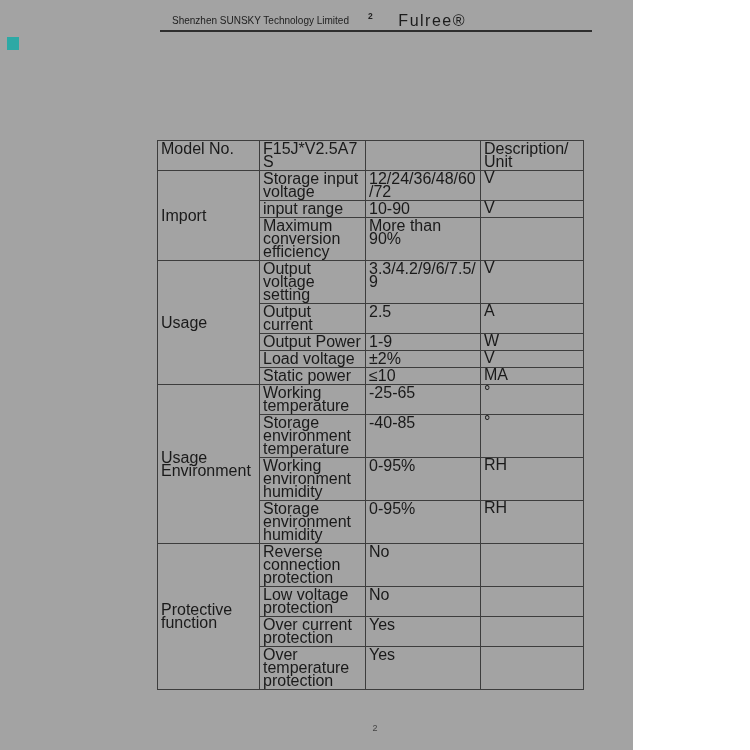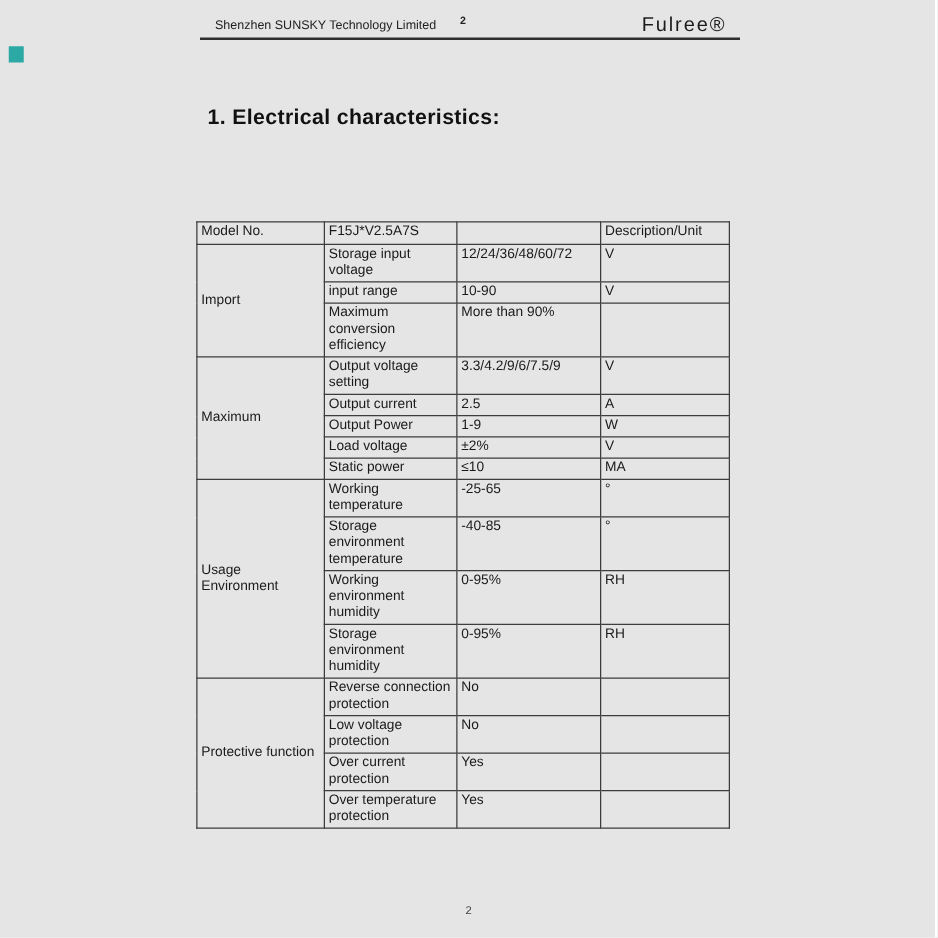--- a/index.html
+++ b/index.html
@@ -1,19 +1,19 @@
 <!DOCTYPE html>
 <html><head>
 <meta charset="utf-8">
 <style>
   html,body { margin:0; padding:0; }
   body { font-family: "Liberation Sans", "DejaVu Sans", sans-serif; }
   .page {
-    position:relative; width:748px; height:750px;
-    background:#e5e5e5; overflow:hidden; color:#1a1a1a;
+    position:relative; width:633px; height:750px;
+    background:#a3a3a3; overflow:hidden; color:#1a1a1a;
   }
   
   .hdr-company {
     position:absolute; left:172px; top:15px;
     font-size:10px; color:#222; white-space:nowrap;
   }
   .hdr-sup {
     position:absolute; left:368px; top:11px;
     font-size:8.5px; font-weight:bold; color:#222;
   }
@@ -31,21 +31,21 @@
   }
   
   .title {
     position:absolute; left:166px; top:84px;
     font-size:17px; font-weight:bold; color:#111; letter-spacing:0.3px;
   }
   
   table.spec {
     position:absolute; left:157px; top:140px; width:426px;
     border-collapse:collapse; table-layout:fixed;
-    font-size:11px; color:#1a1a1a;margin-top:37px;
+    font-size:16px; color:#1a1a1a;
   }
   .spec td, .spec th {
     border:1px solid #3d3d3d;
     padding:1px 3px 2px 3px;
     vertical-align:top; text-align:left;
     line-height:13px; font-weight:normal;
     overflow:hidden; word-wrap:break-word;
   }
   .spec tr.head th { height:14px; }
   .spec td.group {
@@ -63,21 +63,20 @@
 
 <div class="page">
 
   <div class="corner-mark"></div>
 
   <div class="hdr-company">Shenzhen SUNSKY Technology Limited</div>
   <div class="hdr-sup">2</div>
   <div class="hdr-brand">Fulree®</div>
   <div class="hdr-rule"></div>
 
-  <div class="title">1. Electrical characteristics:</div>
 
   <table class="spec">
     <colgroup>
       <col style="width:102px">
         <col style="width:106px">
         <col style="width:115px">
         <col style="width:103px">
     </colgroup>
     <tbody>
       <tr class="head">
@@ -98,21 +97,21 @@
         <td>10-90</td>
         <td class="unit">V</td>
       </tr>
       <tr>
         <td>Maximum conversion efficiency</td>
         <td>More than 90%</td>
         <td class="unit"></td>
       </tr>
 
       <tr>
-        <td class="group" rowspan="5">Maximum</td>
+        <td class="group" rowspan="5">Usage</td>
         <td>Output voltage setting</td>
         <td>3.3/4.2/9/6/7.5/9</td>
         <td class="unit">V</td>
       </tr>
       <tr>
         <td>Output current</td>
         <td>2.5</td>
         <td class="unit">A</td>
       </tr>
       <tr>

